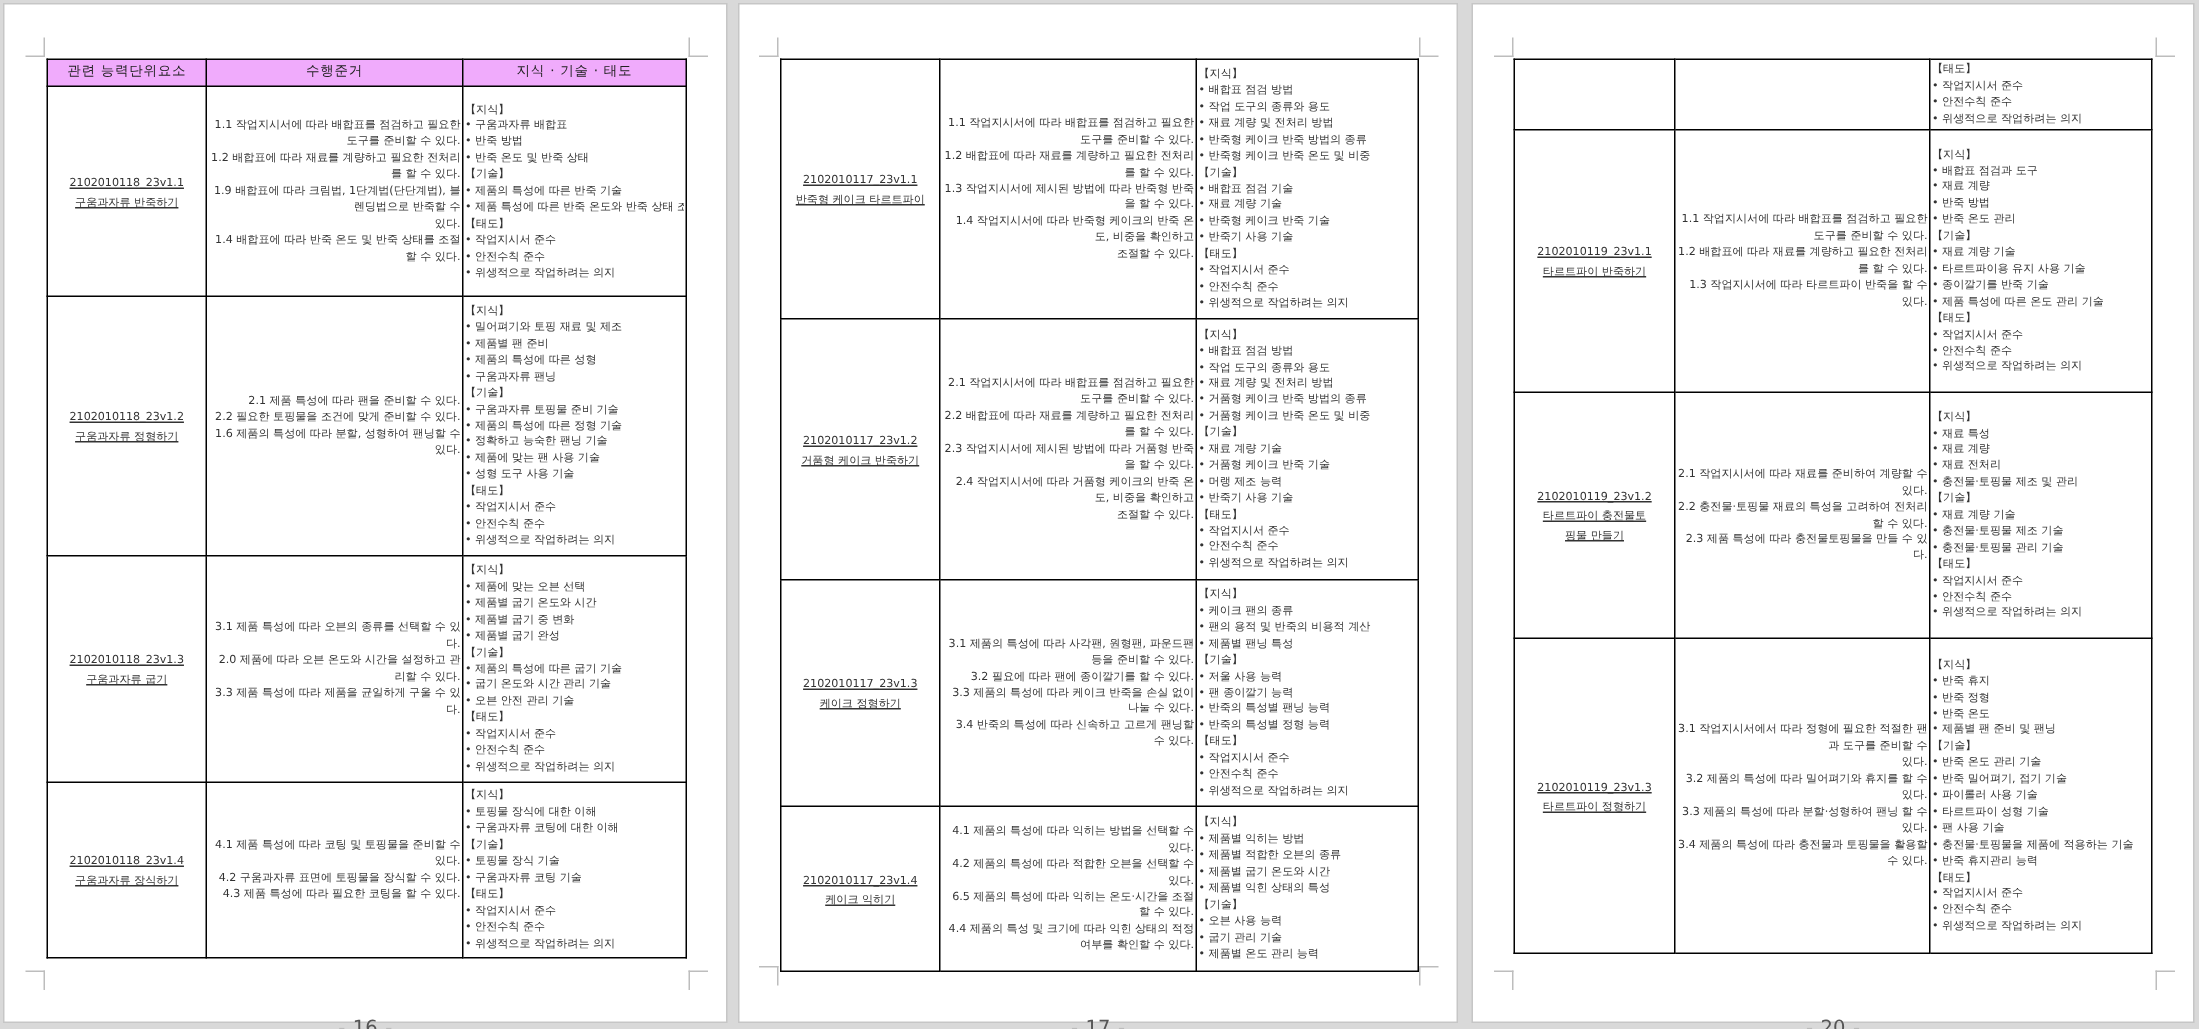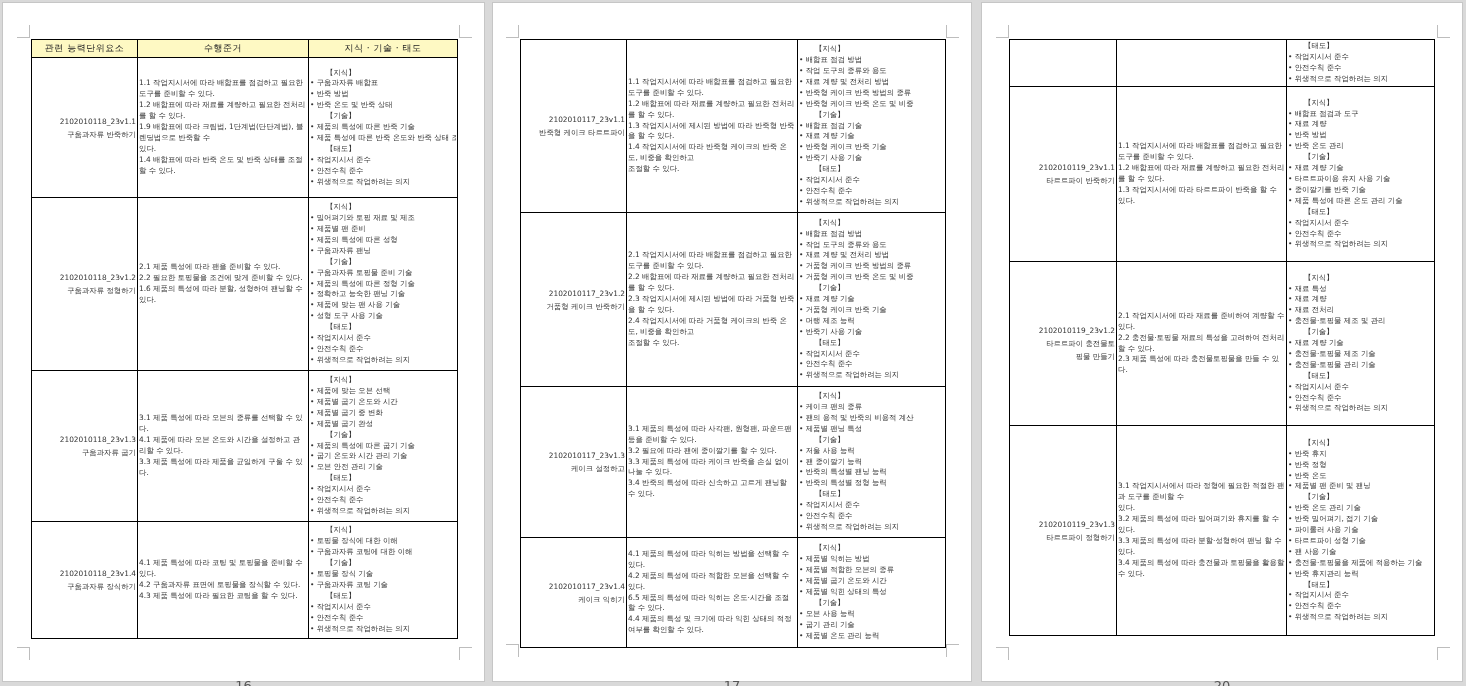--- a/index.html
+++ b/index.html
@@ -22,28 +22,28 @@
   .crop.br { border-left-width: 1px; border-top-width: 1px; }
 
   table.ncs {
     position: absolute; border-collapse: collapse; table-layout: fixed;
     font-size: 7.4px; line-height: 10.9px; color: #333;
   }
   table.ncs td, table.ncs th {
     border: 1px solid #000; padding: 0 1px; vertical-align: middle;
   }
   table.ncs th {
-    background: #fef9c3; font-weight: normal; font-size: 9px;
+    background: #f0abfc; font-weight: normal; font-size: 9px;
     height: 17px; text-align: center; color: #222; letter-spacing: 0.5px;
   }
-  td.unit { text-align: right; line-height: 13px; }
-  td.crit { text-align: left; }
+  td.unit { text-align: center; line-height: 13px; text-decoration: underline; }
+  td.crit { text-align: right; }
   td.ksa { text-align: left; }
   .ksa-line { display: block; white-space: nowrap; overflow: hidden; }
-  .ksa-head { display: block; margin-left: 16px; }
+  .ksa-head { display: block; }
   .crit-line { display: block; }
   .pnum {
     position: absolute; left: 0; right: 0; top: 675px; text-align: center;
     font-size: 13px; color: #555;
   }
   .pnum .dash { color: #bbb; padding: 0 5px; }
 </style>
 </head>
 <body>
 
@@ -121,21 +121,21 @@
             <span class="ksa-line"><span>• </span><span>위생적으로 작업하려는 의지</span></span>
           </td>
       </tr>
       <tr style="height:151px;">
         <td class="unit">
           <span class="crit-line">2102010118_23v1.3</span>
           <span class="crit-line">구움과자류 굽기</span>
         </td>
         <td class="crit">
           <span class="crit-line">3.1 제품 특성에 따라 오븐의 종류를 선택할 수 있다.</span>
-          <span class="crit-line">4.1 제품에 따라 오븐 온도와 시간을 설정하고 관리할 수 있다.</span>
+          <span class="crit-line">2.0 제품에 따라 오븐 온도와 시간을 설정하고 관리할 수 있다.</span>
           <span class="crit-line">3.3 제품 특성에 따라 제품을 균일하게 구울 수 있다.</span>
         </td>
         <td class="ksa">
             <span class="ksa-head">【지식】</span>
             <span class="ksa-line"><span>• </span><span>제품에 맞는 오븐 선택</span></span>
             <span class="ksa-line"><span>• </span><span>제품별 굽기 온도와 시간</span></span>
             <span class="ksa-line"><span>• </span><span>제품별 굽기 중 변화</span></span>
             <span class="ksa-line"><span>• </span><span>제품별 굽기 완성</span></span>
             <span class="ksa-head">【기술】</span>
             <span class="ksa-line"><span>• </span><span>제품의 특성에 따른 굽기 기술</span></span>
@@ -247,21 +247,21 @@
             <span class="ksa-line"><span>• </span><span>반죽기 사용 기술</span></span>
             <span class="ksa-head">【태도】</span>
             <span class="ksa-line"><span>• </span><span>작업지시서 준수</span></span>
             <span class="ksa-line"><span>• </span><span>안전수칙 준수</span></span>
             <span class="ksa-line"><span>• </span><span>위생적으로 작업하려는 의지</span></span>
           </td>
       </tr>
       <tr style="height:151px;">
         <td class="unit">
           <span class="crit-line">2102010117_23v1.3</span>
-          <span class="crit-line">케이크 설정하고</span>
+          <span class="crit-line">케이크 정형하기</span>
         </td>
         <td class="crit">
           <span class="crit-line">3.1 제품의 특성에 따라 사각팬, 원형팬, 파운드팬 등을 준비할 수 있다.</span>
           <span class="crit-line">3.2 필요에 따라 팬에 종이깔기를 할 수 있다.</span>
           <span class="crit-line">3.3 제품의 특성에 따라 케이크 반죽을 손실 없이 나눌 수 있다.</span>
           <span class="crit-line">3.4 반죽의 특성에 따라 신속하고 고르게 팬닝할 수 있다.</span>
         </td>
         <td class="ksa">
             <span class="ksa-head">【지식】</span>
             <span class="ksa-line"><span>• </span><span>케이크 팬의 종류</span></span>

